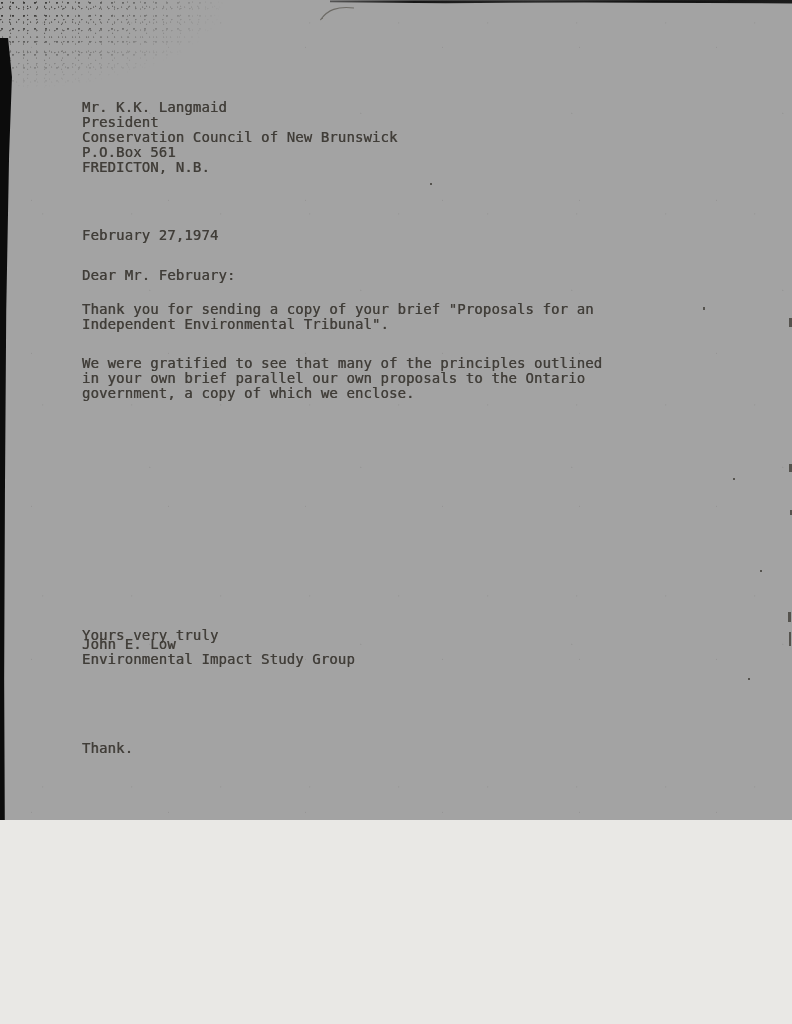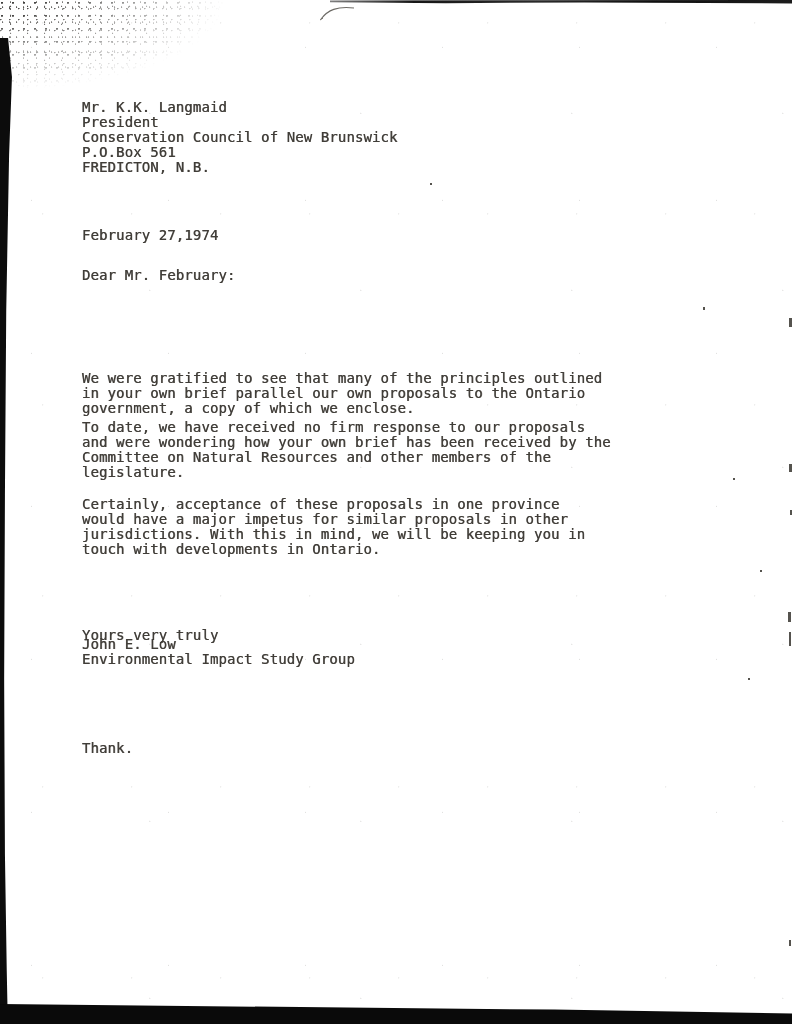--- a/index.html
+++ b/index.html
@@ -1,19 +1,19 @@
 <!DOCTYPE html>
 <html><head>
 <meta charset="utf-8">
 <style>
   html,body{margin:0;padding:0;background:#e9e8e5;}
   .page{
     position:relative;
-    width:792px;height:1024px;
-    background:#ffffff;
+    width:792px;height:820px;
+    background:#a3a3a3;
     overflow:hidden;
     font-family:"DejaVu Sans Mono","Liberation Mono",monospace;
   }
   
   .grain{
     position:absolute;inset:0;pointer-events:none;
     background-image:
       radial-gradient(circle at 23% 31%, rgba(90,88,84,.5) .5px, transparent 1px),
       radial-gradient(circle at 71% 64%, rgba(90,88,84,.4) .4px, transparent 1px),
       radial-gradient(circle at 48% 12%, rgba(90,88,84,.35) .4px, transparent 1px);
@@ -92,34 +92,28 @@
   <div class="tw" style="top:100px;">Mr. K.K. Langmaid
 President
 Conservation Council of New Brunswick
 P.O.Box 561
 FREDICTON, N.B.</div>
 
   <div class="tw" style="top:228px;">February 27,1974</div>
 
   <div class="tw" style="top:268px;">Dear Mr. February:</div>
 
+  <div class="tw" style="top:302px;">Thank you for sending a copy of your brief "Proposals for an
+Independent Environmental Tribunal".</div>
 
-  <div class="tw" style="top:371px;">We were gratified to see that many of the principles outlined
+  <div class="tw" style="top:356px;">We were gratified to see that many of the principles outlined
 in your own brief parallel our own proposals to the Ontario
 government, a copy of which we enclose.</div>
 
-  <div class="tw" style="top:420px;">To date, we have received no firm response to our proposals
-and were wondering how your own brief has been received by the
-Committee on Natural Resources and other members of the
-legislature.</div>
 
-  <div class="tw" style="top:497px;">Certainly, acceptance of these proposals in one province
-would have a major impetus for similar proposals in other
-jurisdictions. With this in mind, we will be keeping you in
-touch with developments in Ontario.</div>
 
   <div class="tw" style="top:600px;margin-top:28px;">Yours very truly</div>
 
   <div class="tw" style="top:637px;">John E. Low
 Environmental Impact Study Group</div>
 
   <div class="tw" style="top:741px;">Thank.</div>
 
 </div>
 

